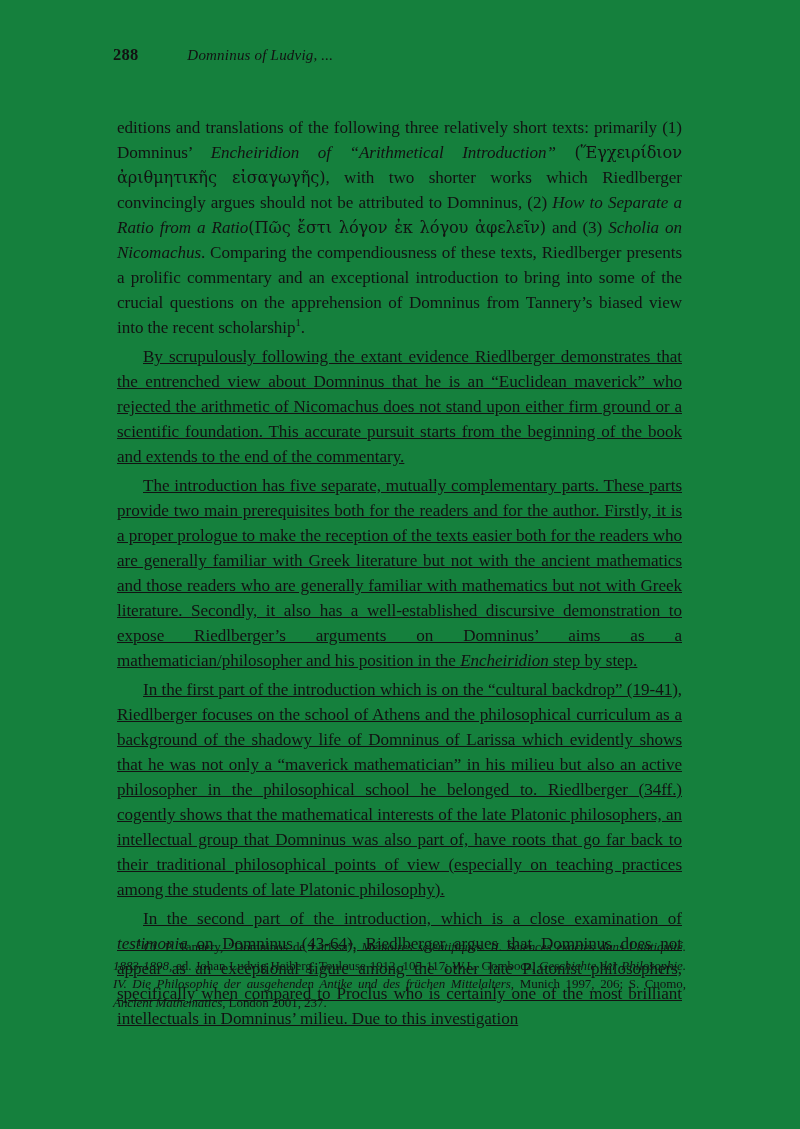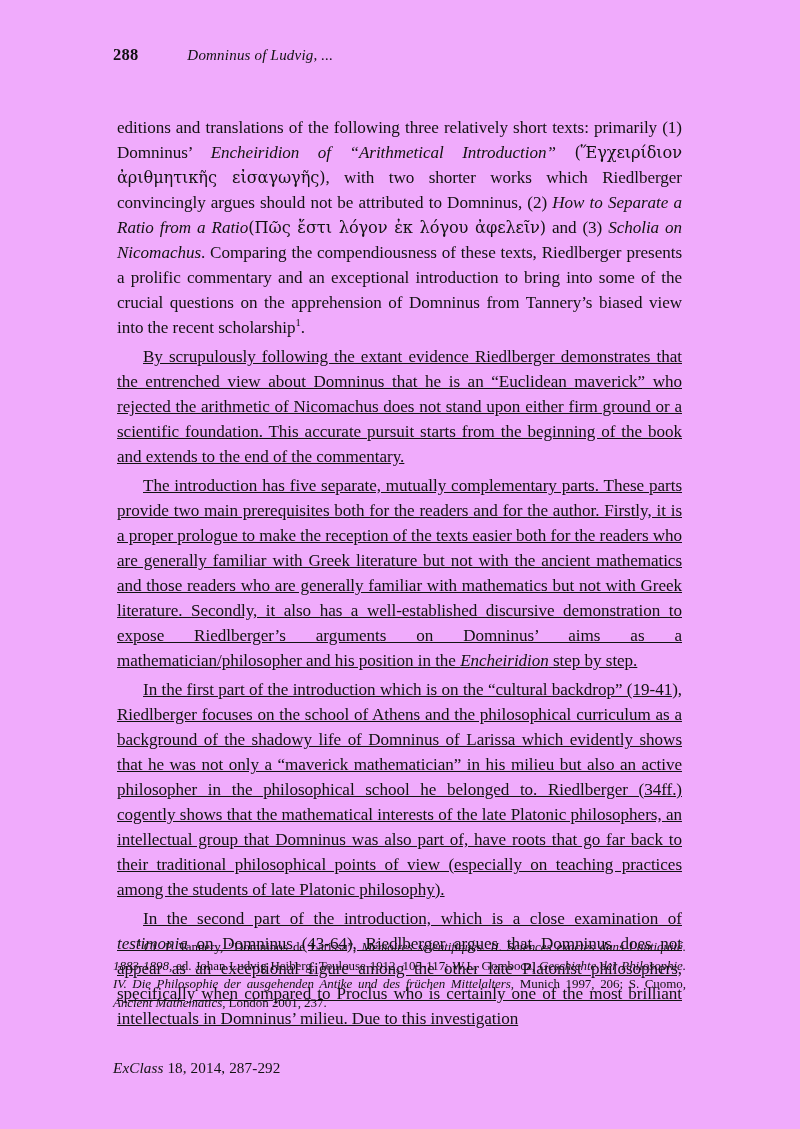--- a/index.html
+++ b/index.html
@@ -12,21 +12,21 @@
     height: 1129px;
     position: relative;
     font-family: "Liberation Serif", "DejaVu Serif", serif;
     color: #121212;
     overflow: hidden;
   }
 
   .page {
     position: absolute;
     inset: 0;
-    background: #f0abfc;
+    background: #15803d;
   }
 
   
   .running-head {
     position: absolute;
     left: 113px;
     top: 45px;
     width: 574px;
     height: 22px;
     display: flex;
@@ -139,18 +139,14 @@
     <p class="para indent">In the first part of the introduction which is on the “cultural backdrop” (19-41), Riedlberger focuses on the school of Athens and the philosophical curriculum as a background of the shadowy life of Domninus of Larissa which evidently shows that he was not only a “maverick mathematician” in his milieu but also an active philosopher in the philosophical school he belonged to. Riedlberger (34ff.) cogently shows that the mathematical interests of the late Platonic philosophers, an intellectual group that Domninus was also part of, have roots that go far back to their traditional philosophical points of view (especially on teaching practices among the students of late Platonic philosophy).</p>
 
     <p class="para indent"><span>In the second part of the introduction, which is a close examination of </span><i>testimonia</i><span> on Domninus (43-64), Riedlberger argues that Domninus does not appear as an exceptional figure among the other late Platonist philosophers, specifically when compared to Proclus who is certainly one of the most brilliant intellectuals in Domninus’ milieu. Due to this investigation</span></p>
 
   </div>
 
   <div class="footnotes">
     <p class="footnote"><sup class="fnmark">1</sup><span>Cf. P. Tannery, “Domninos de Larissa”, </span><i>Mémoires scientifiques. II. Sciences exactes dans l’antiquité. </i><i class="small-num">1883-1898</i><span>, ed. Johan Ludvig Heiberg, Toulouse 1912, 105-117; W.L. Gombocz, </span><i>Geschichte der Philosophie. IV. Die Philosophie der ausgehenden Antike und des früchen Mittelalters</i><span>, Munich 1997, 206; S. Cuomo, </span><i>Ancient Mathematics</i><span>, London 2001, 237.</span></p>
   </div>
 
-  <div class="footer">
-    <span class="jrnl">ExClass</span>
-    <span>18, 2014, 287-292</span>
-  </div>
 
 </div>
 
 </body></html>

